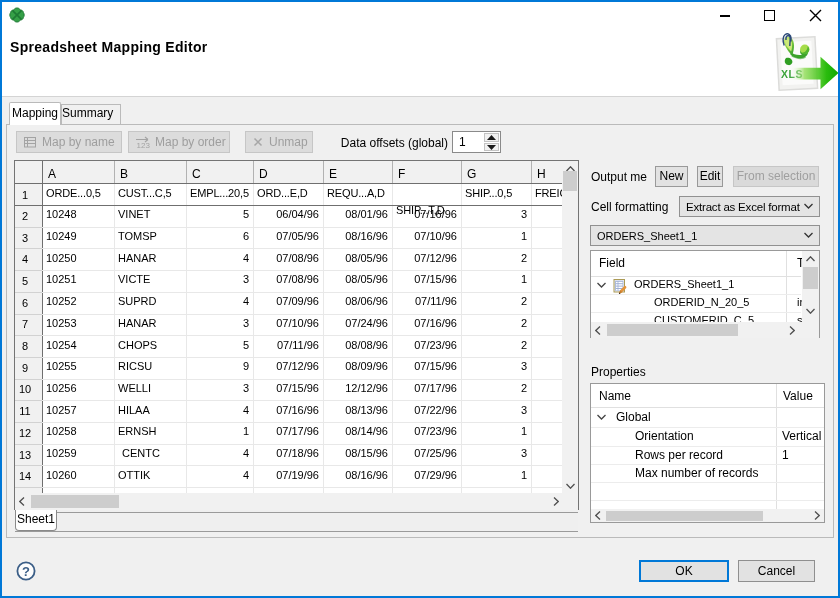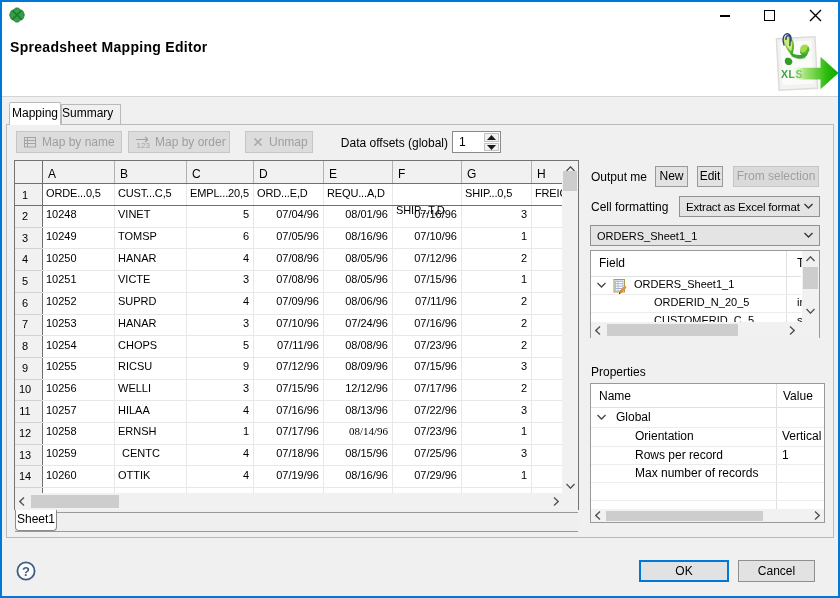--- a/index.html
+++ b/index.html
@@ -179,21 +179,21 @@
 <div class="gc gL" style="left:42px;top:205.0px;width:72px;height:21.7px;">
       <span>10248</span>
     </div>
 <div class="gc gL" style="left:114px;top:205.0px;width:72px;height:21.7px;">
       <span>VINET</span>
     </div>
 <div class="gc gR" style="left:186px;top:205.0px;width:67px;height:21.7px;">
       <span>5</span>
     </div>
 <div class="gc gR" style="left:253px;top:205.0px;width:70px;height:21.7px;">
-      <span>07/04/96</span>
+      <span>06/04/96</span>
     </div>
 <div class="gc gR" style="left:323px;top:205.0px;width:69px;height:21.7px;">
       <span>08/01/96</span>
     </div>
 <div class="gc gR" style="left:392px;top:205.0px;width:69px;height:21.7px;">
       <span>07/16/96</span>
     </div>
 <div class="gc gR" style="left:461px;top:205.0px;width:70px;height:21.7px;">
       <span>3</span>
     </div>
@@ -421,21 +421,21 @@
     </div>
 <div class="gc gL" style="left:114px;top:422.0px;width:72px;height:21.7px;">
       <span>ERNSH</span>
     </div>
 <div class="gc gR" style="left:186px;top:422.0px;width:67px;height:21.7px;">
       <span>1</span>
     </div>
 <div class="gc gR" style="left:253px;top:422.0px;width:70px;height:21.7px;">
       <span>07/17/96</span>
     </div>
-<div class="gc gR" style="left:323px;top:422.0px;width:69px;height:21.7px;font-family:Liberation Serif, serif;">
+<div class="gc gR" style="left:323px;top:422.0px;width:69px;height:21.7px;">
       <span>08/14/96</span>
     </div>
 <div class="gc gR" style="left:392px;top:422.0px;width:69px;height:21.7px;">
       <span>07/23/96</span>
     </div>
 <div class="gc gR" style="left:461px;top:422.0px;width:70px;height:21.7px;">
       <span>1</span>
     </div>
 <div class="abs" style="left:42px;top:443.7px;width:520px;height:1px;background:#e8e8e8;"></div>
 <div class="abs" style="left:15px;top:443.7px;width:27px;height:1px;background:#d2d2d2;"></div>

